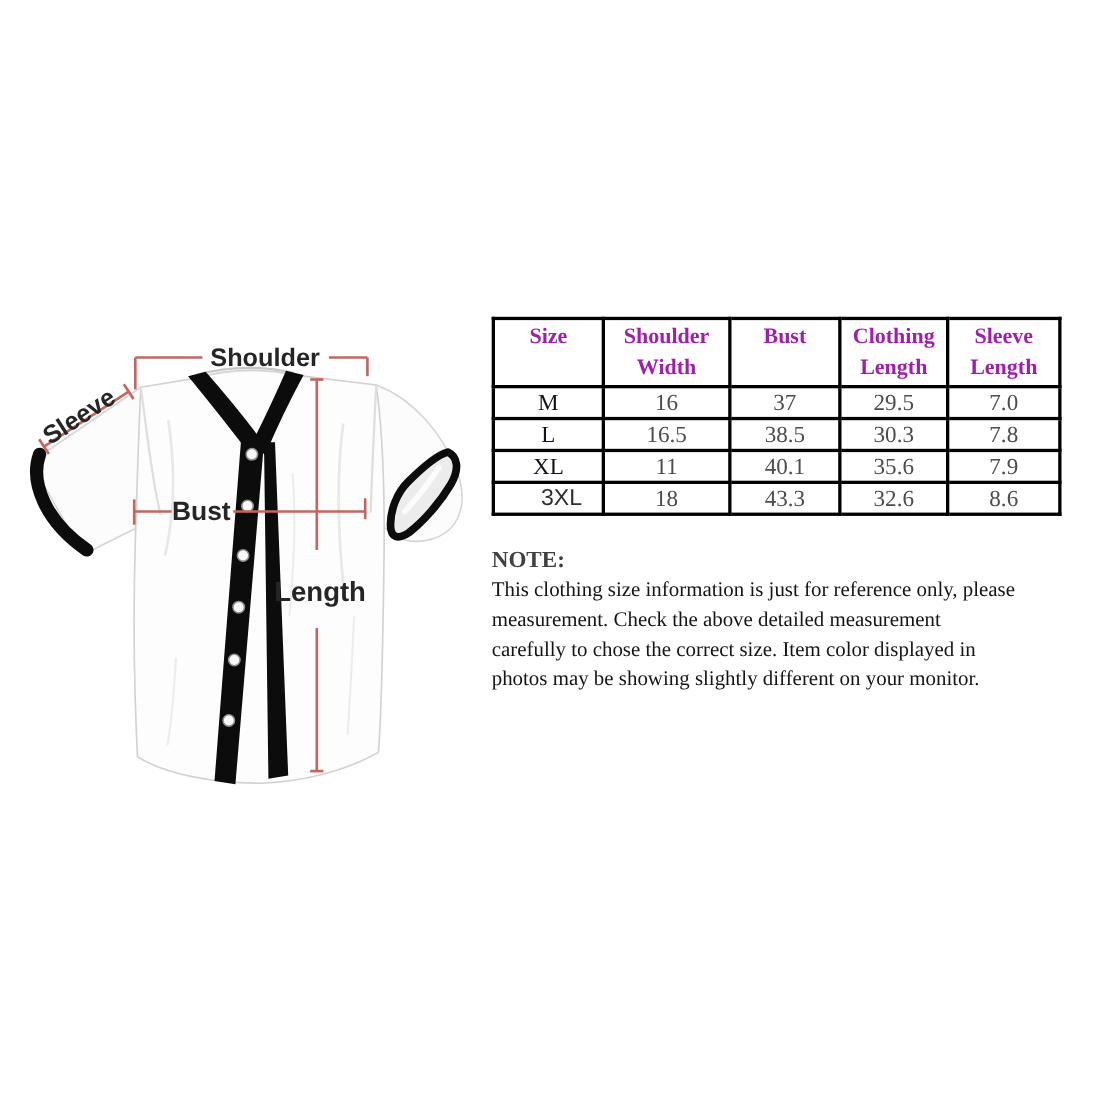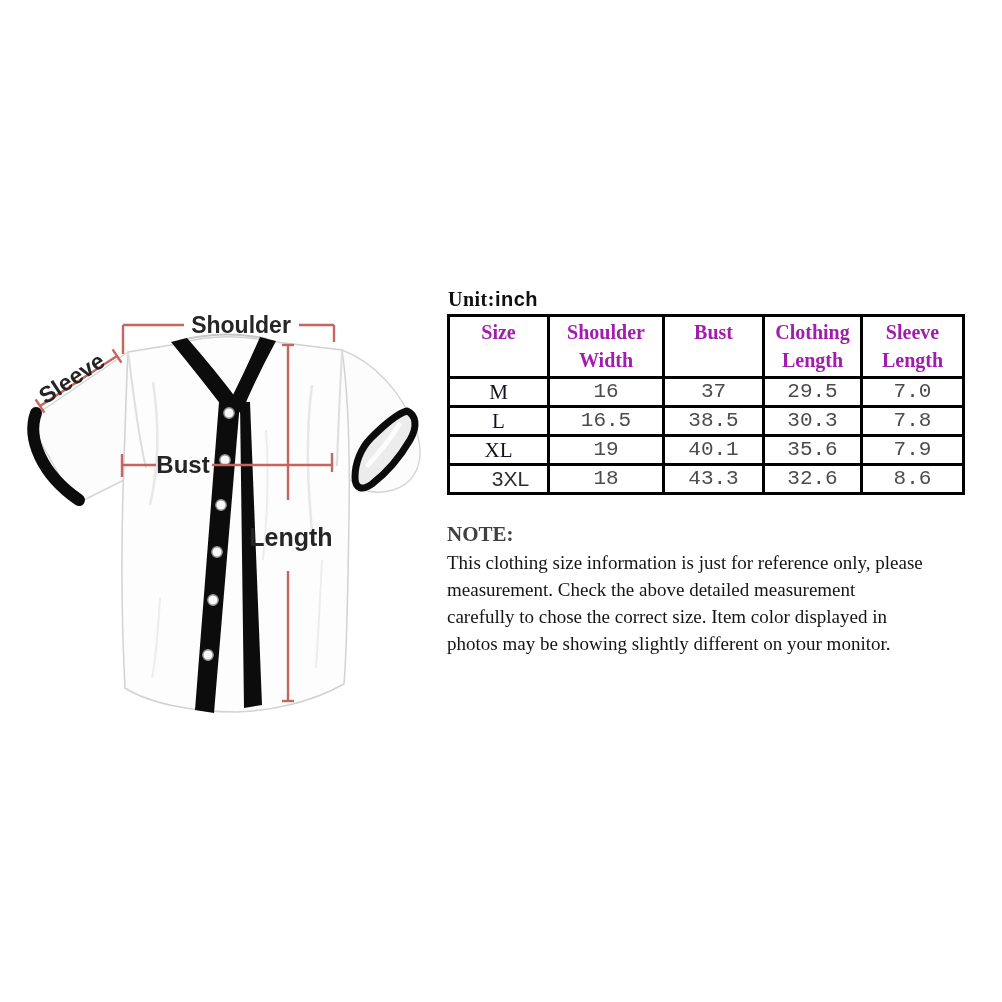--- a/index.html
+++ b/index.html
@@ -20,21 +20,21 @@
     background:#fff;
   }
   .size-table th,.size-table td{
     border:3px solid #000;text-align:center;padding:0;overflow:hidden;
   }
   .size-table th{
     font-family:"Liberation Serif",serif;font-weight:bold;font-size:20px;color:#a21caf;
     vertical-align:top;height:58px;line-height:28px;padding-top:1px;
   }
   .size-table td{
-    font-family:Liberation Mono, monospace;font-size:21px;color:#4c4c4c;
+    font-family:Liberation Serif, serif;font-size:21px;color:#4c4c4c;
     height:26px;line-height:26px;vertical-align:middle;
   }
   .size-table td.size-cell{
     font-family:"Liberation Serif",serif;color:#12121e;
   }
   .size-table td.size-cell.sans-size{
     font-family:"Liberation Sans",sans-serif;color:#2e2e2e;padding-left:24px;
   }
   .col-size{width:100px;}  .col-sw{width:115px;}  .col-bust{width:100px;}
   .col-cl{width:98px;}     .col-sl{width:102px;}
@@ -115,21 +115,20 @@
     </g>
 
     <text class="measure-text" x="241" y="333" text-anchor="middle" font-size="23">Shoulder</text>
     <text class="measure-text" transform="translate(76,385) rotate(-33)" text-anchor="middle" font-size="23">Sleeve</text>
     <text class="measure-text" x="183" y="473" text-anchor="middle" font-size="24">Bust</text>
     <text class="measure-text" x="291" y="546" text-anchor="middle" font-size="25">Length</text>
   </svg>
 
   <div class="panel">
 
-    <div class="unit"><span class="u-serif">Unit:</span><span class="u-sans">inch</span></div>
 
     <table class="size-table">
       <colgroup>
         <col class="col-size">
           <col class="col-sw">
           <col class="col-bust">
           <col class="col-cl">
           <col class="col-sl">
       </colgroup>
       <thead>
@@ -151,21 +150,21 @@
         </tr>
         <tr>
           <td class="size-cell">L</td>
           <td>16.5</td>
           <td>38.5</td>
           <td>30.3</td>
           <td>7.8</td>
         </tr>
         <tr>
           <td class="size-cell">XL</td>
-          <td>19</td>
+          <td>11</td>
           <td>40.1</td>
           <td>35.6</td>
           <td>7.9</td>
         </tr>
         <tr>
           <td class="size-cell sans-size">3XL</td>
           <td>18</td>
           <td>43.3</td>
           <td>32.6</td>
           <td>8.6</td>

